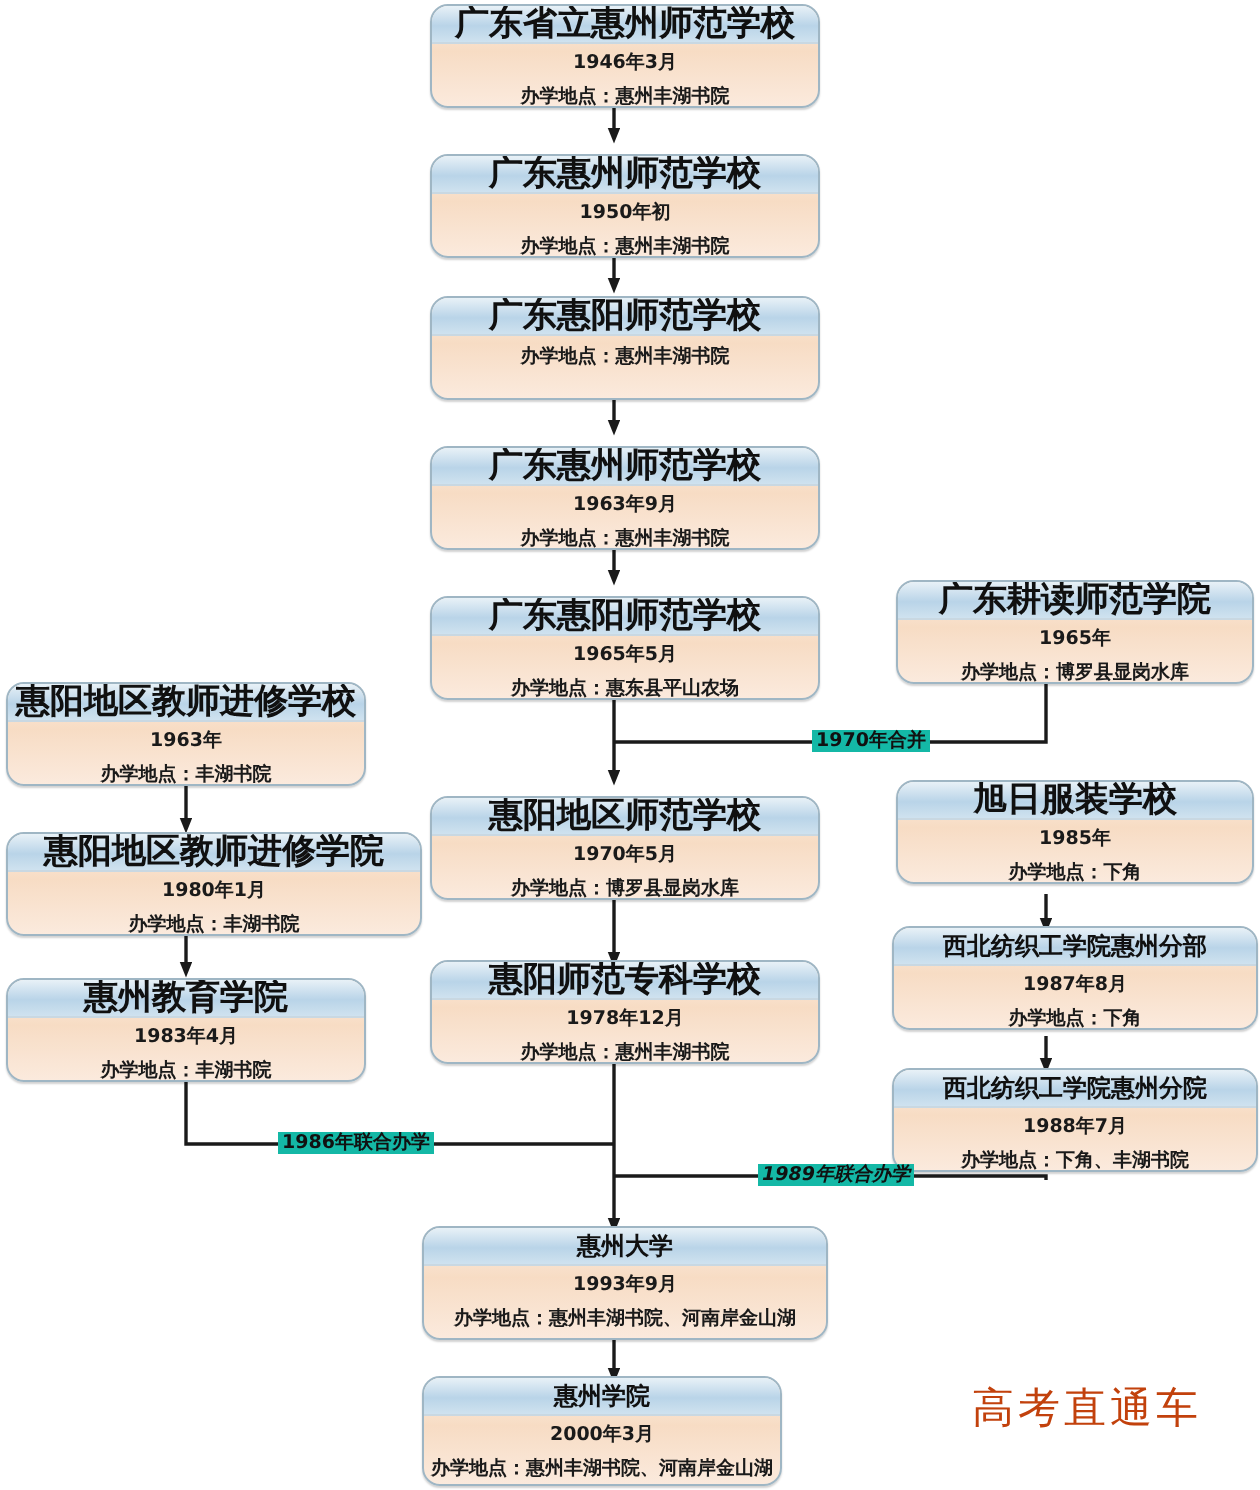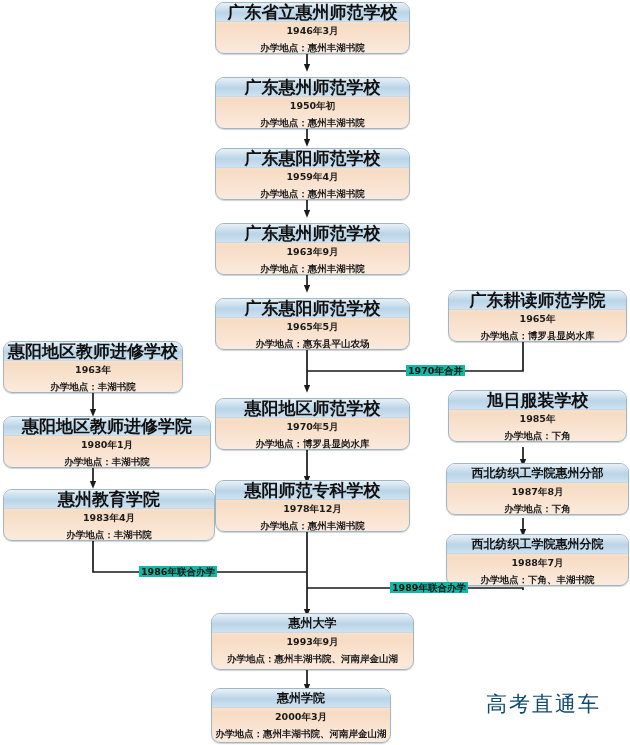--- a/index.html
+++ b/index.html
@@ -72,21 +72,21 @@
     color: #111111;
     background: #14b8a6;
     padding: 0 2px;
     white-space: nowrap;
     line-height: 11px;
   }
   
   .watermark {
     position: absolute;
     font-size: 21px;
-    color: #0c4a6e;
+    color: #c2410c;
     letter-spacing: 2px;
     font-weight: normal;
     white-space: nowrap;
   }
 </style>
 </head>
 <body>
 
 <div id="canvas">
 
@@ -130,21 +130,20 @@
   </div>
 
   <div class="node" style="left:215px;top:77px;width:195px;height:52px;">
     <div class="nhead">广东惠州师范学校</div>
     <div class="nyear">1950年初</div>
     <div class="nplace">办学地点：惠州丰湖书院</div>
   </div>
 
   <div class="node" style="left:215px;top:148px;width:195px;height:52px;">
     <div class="nhead">广东惠阳师范学校</div>
-    <div class="nyear">1959年4月</div>
     <div class="nplace">办学地点：惠州丰湖书院</div>
   </div>
 
   <div class="node" style="left:215px;top:223px;width:195px;height:52px;">
     <div class="nhead">广东惠州师范学校</div>
     <div class="nyear">1963年9月</div>
     <div class="nplace">办学地点：惠州丰湖书院</div>
   </div>
 
   <div class="node" style="left:215px;top:298px;width:195px;height:52px;">
@@ -182,21 +181,21 @@
     <div class="nyear">1963年</div>
     <div class="nplace">办学地点：丰湖书院</div>
   </div>
 
   <div class="node" style="left:3px;top:416px;width:208px;height:52px;">
     <div class="nhead">惠阳地区教师进修学院</div>
     <div class="nyear">1980年1月</div>
     <div class="nplace">办学地点：丰湖书院</div>
   </div>
 
-  <div class="node" style="left:3px;top:489px;width:212px;height:52px;">
+  <div class="node" style="left:3px;top:489px;width:180px;height:52px;">
     <div class="nhead">惠州教育学院</div>
     <div class="nyear">1983年4月</div>
     <div class="nplace">办学地点：丰湖书院</div>
   </div>
 
   <div class="node" style="left:448px;top:290px;width:179px;height:52px;">
     <div class="nhead">广东耕读师范学院</div>
     <div class="nyear">1965年</div>
     <div class="nplace">办学地点：博罗县显岗水库</div>
   </div>
@@ -216,17 +215,17 @@
   <div class="node wide" style="left:446px;top:534px;width:183px;height:52px;">
     <div class="nhead">西北纺织工学院惠州分院</div>
     <div class="nyear">1988年7月</div>
     <div class="nplace">办学地点：下角、丰湖书院</div>
   </div>
 
   <div class="edge-label" style="left:406px;top:365px;">1970年合并</div>
 
   <div class="edge-label" style="left:139px;top:566px;">1986年联合办学</div>
 
-  <div class="edge-label" style="left:390px;top:582px;">1989年联合办学</div>
+  <div class="edge-label" style="left:379px;top:582px;font-style:italic;">1989年联合办学</div>
 
   <div class="watermark" style="left:486px;top:690px;">高考直通车</div>
 
 </div>
 
 </body></html>

